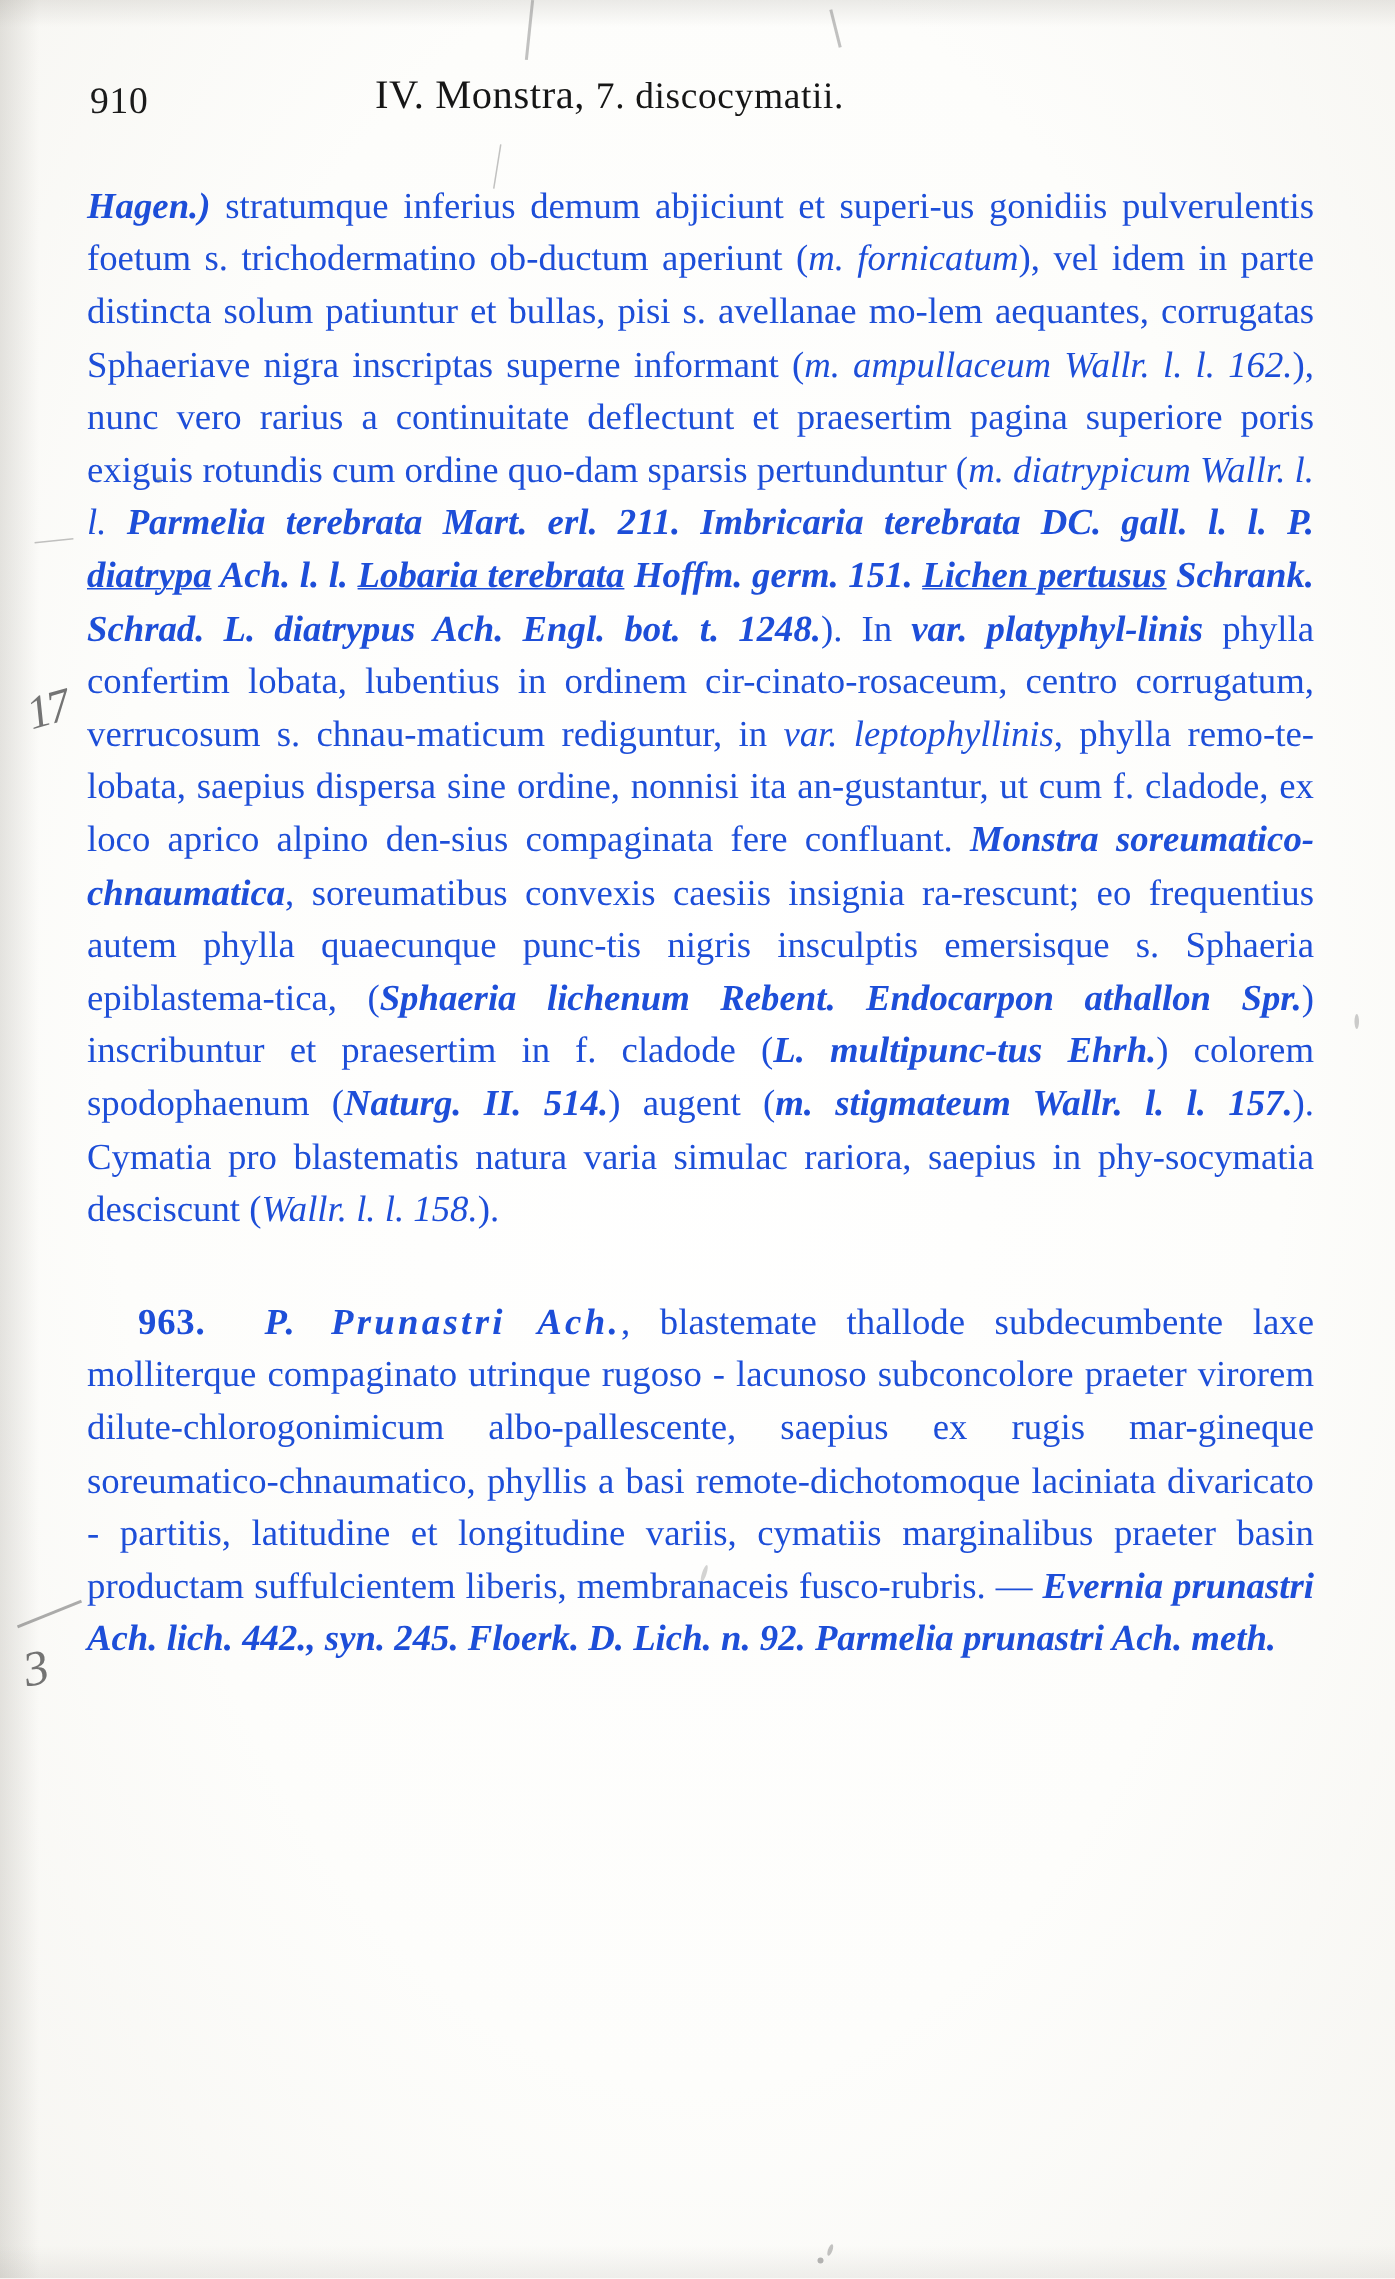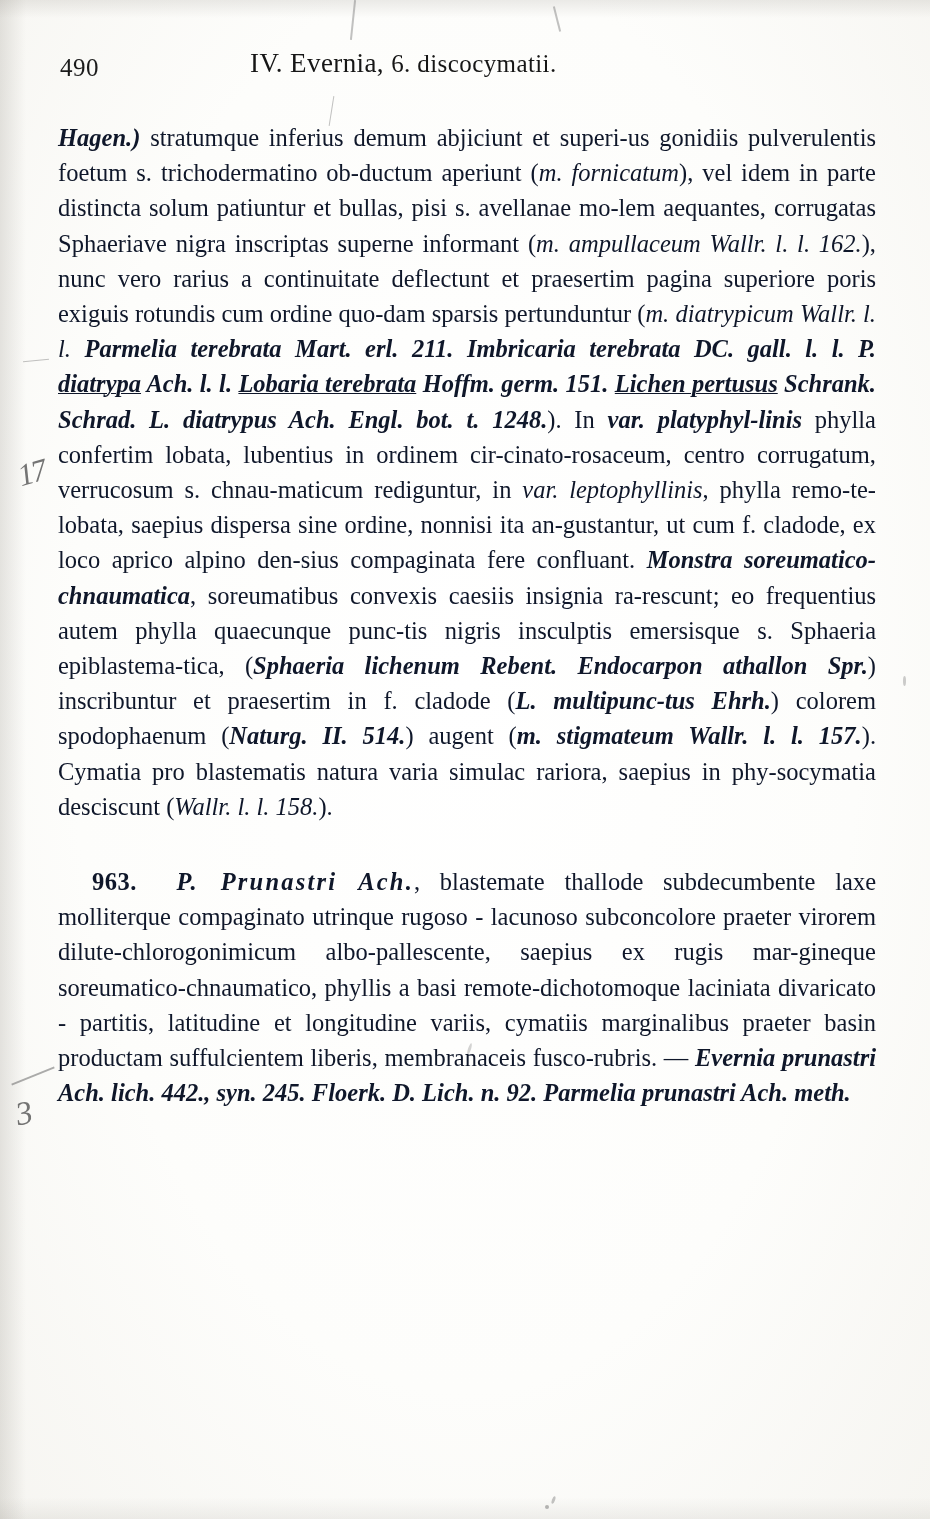--- a/index.html
+++ b/index.html
@@ -59,21 +59,21 @@
     left: 58px;
     top: 120px;
     width: 818px;
   }
   p.para {
     margin: 0;
     font-size: 24.5px;
     line-height: 35.2px;
     text-align: justify;
     text-justify: inter-word;
-    color: #0f172a;
+    color: #1d4ed8;
     hyphens: manual;
   }
   p.para + p.para {
     margin-top: 0;
   }
   .para2 {
     margin-top: 40px !important;
     text-indent: 34px;
   }
   i, .it {
@@ -205,24 +205,24 @@
   <div class="hair" id="hair-top2"></div>
   <div class="hair" id="hair-mid"></div>
   <div class="hair" id="hair-left"></div>
   <div class="speck" id="speck-1"></div>
   <div class="speck" id="speck-2"></div>
   <div class="speck" id="speck-3"></div>
   <div class="speck" id="speck-4"></div>
   <div class="speck" id="speck-5"></div>
 
   <div class="page-header">
-    <div class="folio">490</div>
+    <div class="folio">910</div>
     <div class="running-head">
-      <span>IV. Evernia,</span>
-      <span class="sm">6. discocymatii.</span>
+      <span>IV. Monstra,</span>
+      <span class="sm">7. discocymatii.</span>
     </div>
   </div>
 
   <div class="margin-note" id="mark-17">17</div>
   <div class="margin-note" id="mark-3">3</div>
   <div id="mark-dash"></div>
 
   <div class="body-block">
 
     <p class="para"><span class="bi">Hagen.)</span><span> stratumque inferius demum abjiciunt et superi-us gonidiis pulverulentis foetum s. trichodermatino ob-ductum aperiunt (</span><span class="it">m. fornicatum</span><span>), vel idem in parte distincta solum patiuntur et bullas, pisi s. avellanae mo-lem aequantes, corrugatas Sphaeriave nigra inscriptas superne informant (</span><span class="it">m. ampullaceum Wallr. l. l. 162.</span><span>), nunc vero rarius a continuitate deflectunt et praesertim pagina superiore poris exiguis rotundis cum ordine quo-dam sparsis pertunduntur (</span><span class="it">m. diatrypicum Wallr. l. l.</span><span> </span><span class="bi">Parmelia terebrata Mart. erl. 211. Imbricaria terebrata DC. gall. l. l. P. </span><span class="bi u">diatrypa</span><span class="bi"> Ach. l. l. </span><span class="bi u">Lobaria terebrata</span><span class="bi"> Hoffm. germ. 151. </span><span class="bi u">Lichen pertusus</span><span class="bi"> Schrank. Schrad. L. diatrypus Ach. Engl. bot. t. 1248.</span><span>). In </span><span class="bi">var. platyphyl-linis</span><span> phylla confertim lobata, lubentius in ordinem cir-cinato-rosaceum, centro corrugatum, verrucosum s. chnau-maticum rediguntur, in </span><span class="it">var. leptophyllinis</span><span>, phylla remo-te-lobata, saepius dispersa sine ordine, nonnisi ita an-gustantur, ut cum f. cladode, ex loco aprico alpino den-sius compaginata fere confluant. </span><span class="bi">Monstra soreumatico-chnaumatica</span><span>, soreumatibus convexis caesiis insignia ra-rescunt; eo frequentius autem phylla quaecunque punc-tis nigris insculptis emersisque s. Sphaeria epiblastema-tica, (</span><span class="bi">Sphaeria lichenum Rebent. Endocarpon athallon Spr.</span><span>) inscribuntur et praesertim in f. cladode (</span><span class="bi">L. multipunc-tus Ehrh.</span><span>) colorem spodophaenum (</span><span class="bi">Naturg. II. 514.</span><span>) augent (</span><span class="bi">m. stigmateum Wallr. l. l. 157.</span><span>). Cymatia pro blastematis natura varia simulac rariora, saepius in phy-socymatia desciscunt (</span><span class="it">Wallr. l. l. 158.</span><span>).</span></p>

